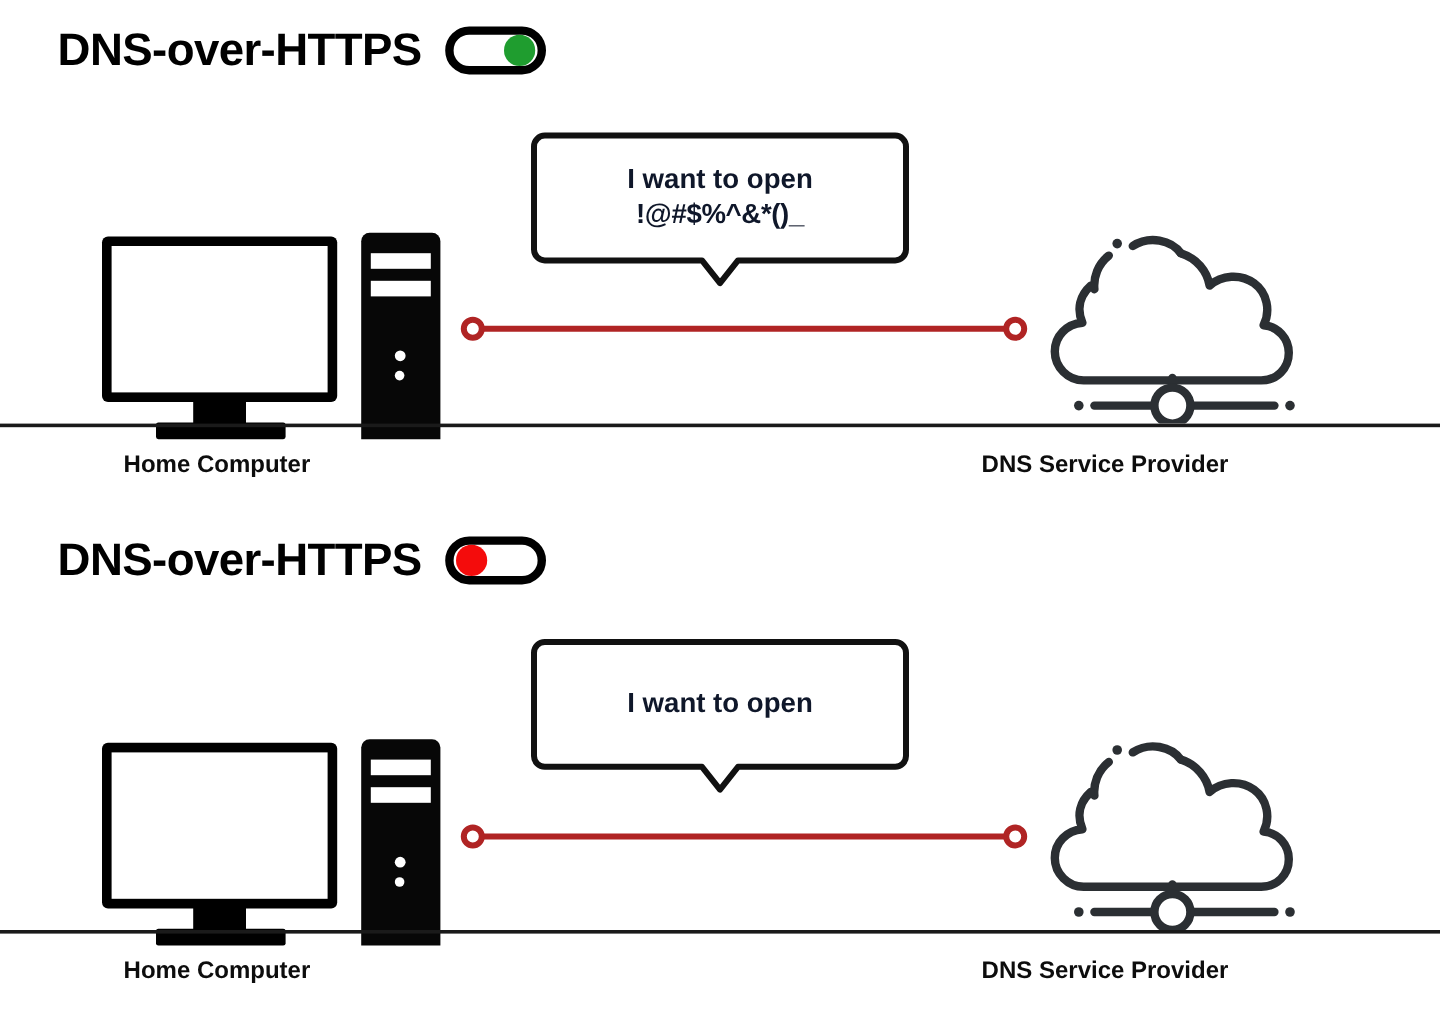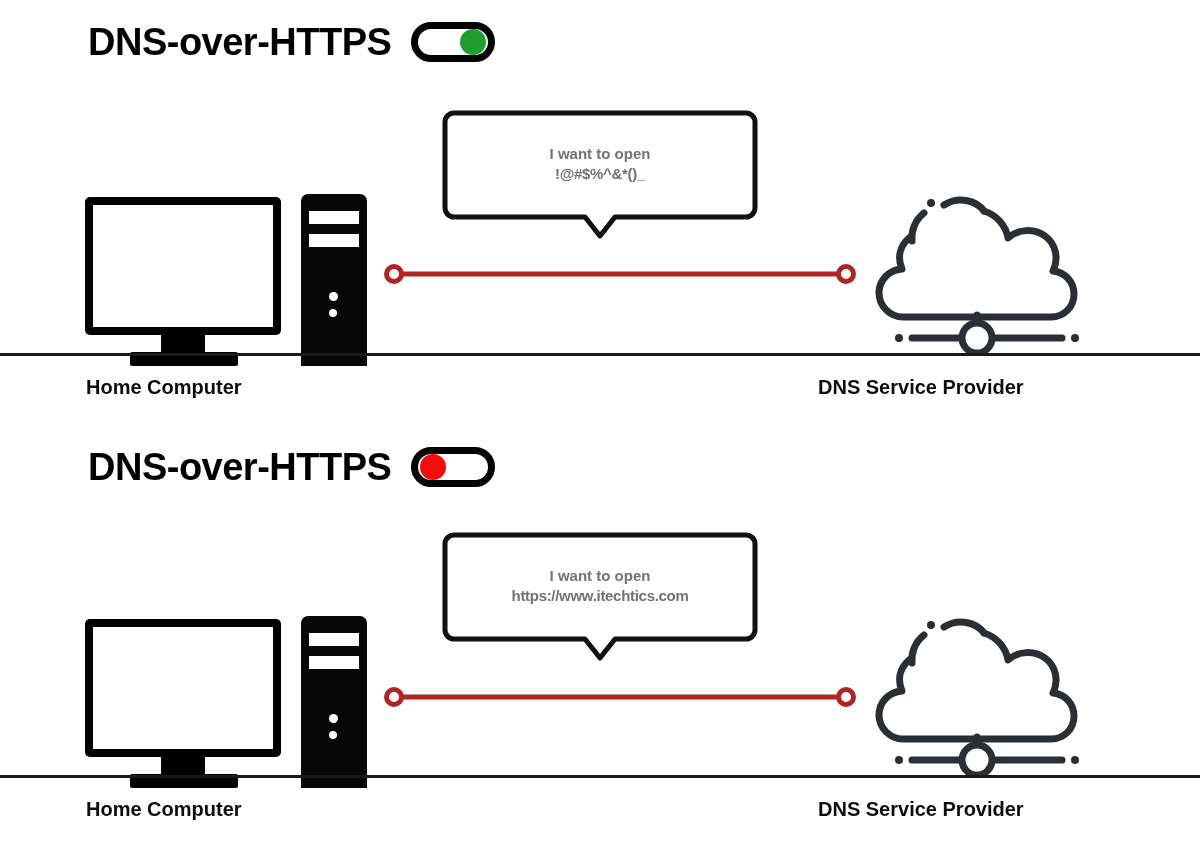--- a/index.html
+++ b/index.html
@@ -29,21 +29,20 @@
   .panel-bottom { top: 425px; height: 426px; }
 
   
   .heading-row {
     position: absolute;
     left: 48px;
     top: 22px;
     display: flex;
     align-items: center;
     gap: 20px;
-    margin-left: 40px;
   }
   .heading-text {
     font-size: 38px;
     font-weight: bold;
     color: #000000;
     letter-spacing: -0.5px;
     line-height: 1;
     white-space: nowrap;
   }
   .toggle {
@@ -76,21 +75,21 @@
   }
 
   
   .caption {
     position: absolute;
     font-size: 20px;
     font-weight: bold;
     color: #0d0d0d;
     white-space: nowrap;
   }
-  .caption-left  { left: 86px;  }
+  .caption-left  { left: 103px;  }
   .caption-right { left: 818px; }
 
   
   .computer { position: absolute; }
   .monitor-frame {
     position: absolute;
     left: 0px;  top: 0px;
     width: 196px; height: 138px;
     background: #000000;
     border-radius: 5px;
@@ -153,23 +152,23 @@
     width: 100%;
     height: 112px;
     display: flex;
     flex-direction: column;
     align-items: center;
     justify-content: center;
     gap: 3px;
     pointer-events: none;
   }
   .bubble-line {
-    font-size: 15px;
+    font-size: 23px;
     font-weight: bold;
-    color: #737373;
+    color: #0f172a;
     white-space: nowrap;
     line-height: 1.12;
   }
   .bubble-line.mono-ish { letter-spacing: -0.3px; }
 </style>
 </head>
 <body>
 
 <div id="canvas">
 
@@ -248,21 +247,20 @@
         <div class="toggle-knob"></div>
       </div>
     </div>
 
     <div class="bubble" style="left:440px; top:105px; width:320px; height:134px;">
       <svg width="320" height="134" viewBox="0 0 320 134">
         <path d="M14,5 H306 a9,9 0 0 1 9,9 V100 a9,9 0 0 1 -9,9 H175 L160,128 L145,109 H14 a9,9 0 0 1 -9,-9 V14 a9,9 0 0 1 9,-9 Z" fill="#ffffff" stroke="#111111" stroke-width="5" stroke-linejoin="round"></path>
       </svg>
       <div class="bubble-text">
         <div class="bubble-line">I want to open</div>
-        <div class="bubble-line mono-ish">https://www.itechtics.com</div>
       </div>
     </div>
 
     <div class="computer" style="left:85px; top:194px;">
       <div class="monitor-frame">
         <div class="monitor-screen"></div>
       </div>
       <div class="monitor-neck"></div>
       <div class="monitor-base"></div>
       <div class="tower">

